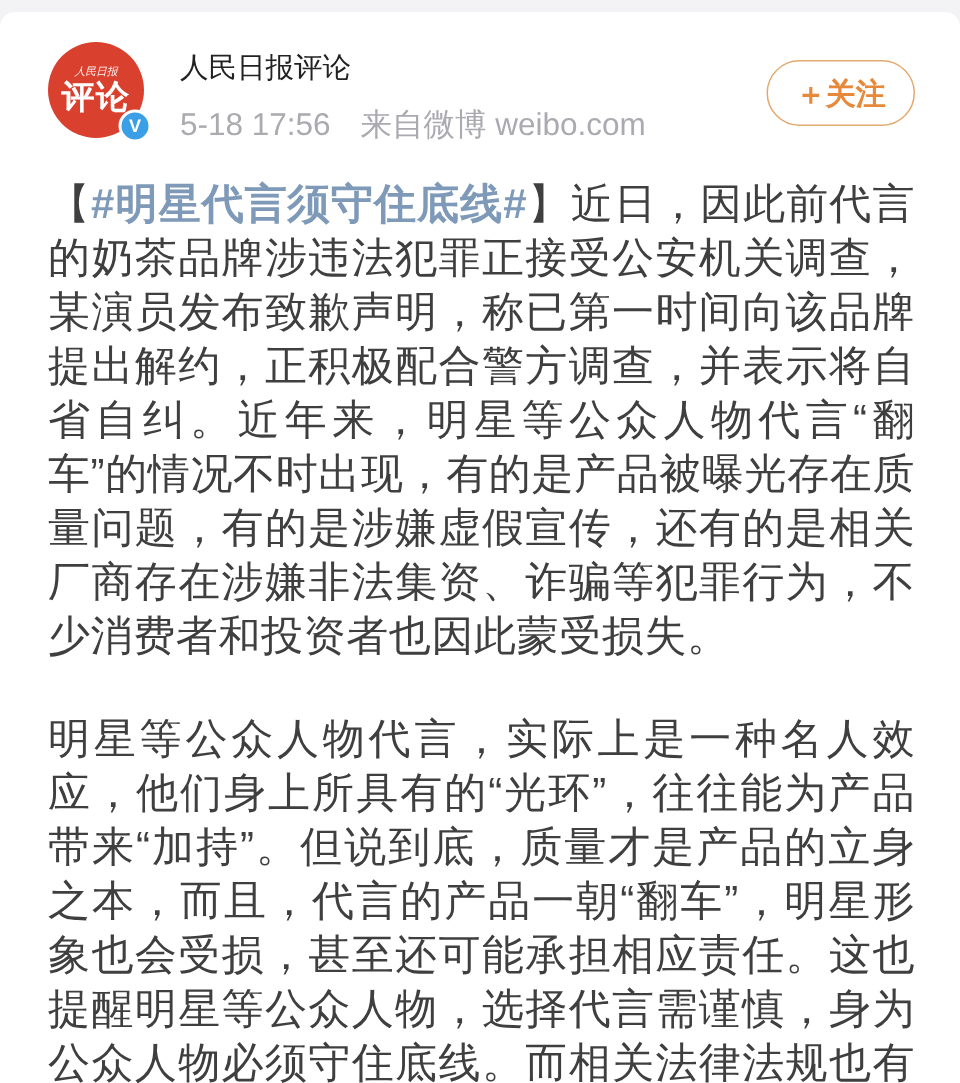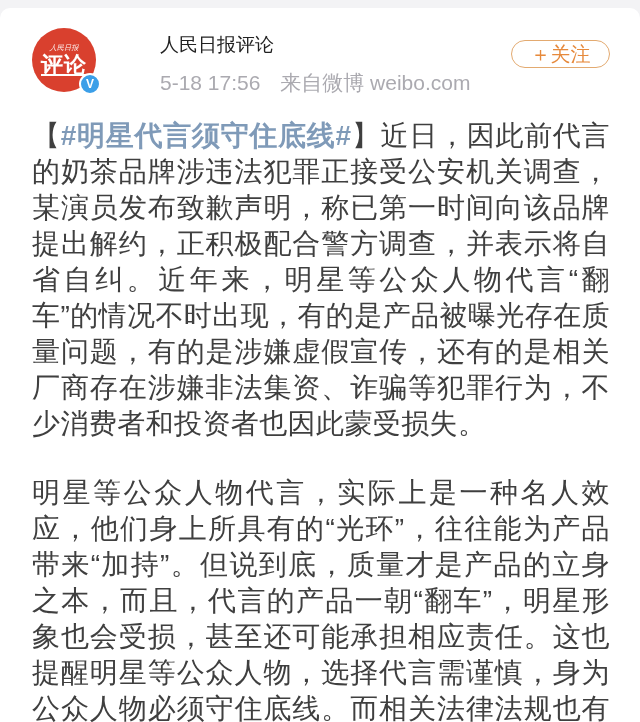--- a/index.html
+++ b/index.html
@@ -23,54 +23,55 @@
   .page{width:640px;height:722px;background:var(--bg);overflow:hidden;}
   .card{
     background:var(--card-bg);
     margin-top:8px;
     height:714px;
     border-radius:10px 10px 0 0;
     padding:20px 30px 0 32px;
     overflow:hidden;
   }
   
-  .header{display:flex;align-items:flex-start;gap:40px;}
+  .header{display:flex;align-items:flex-start;}
   .avatar-wrap{position:relative;width:64px;height:64px;flex:0 0 auto;cursor:pointer;}
   .avatar{
     width:64px;height:64px;border-radius:50%;
     background:var(--avatar-bg);
     color:#fff;
     display:flex;flex-direction:column;align-items:center;justify-content:center;
     line-height:1.05;
   }
   .avatar .top-label{font-size:8px;font-style:italic;white-space:nowrap;transform:scale(.9);opacity:.95;}
-  .avatar .main-label{font-size:22px;font-weight:bold;letter-spacing:1px;margin-top:1px;text-decoration:underline;}
+  .avatar .main-label{font-size:22px;font-weight:bold;letter-spacing:1px;margin-top:1px;}
   .badge{
     position:absolute;right:-5px;bottom:-3px;
     width:22px;height:22px;border-radius:50%;
     background:var(--badge-bg);
     border:2.5px solid #fff;
     color:#fff;font-size:12px;font-weight:bold;
     display:flex;align-items:center;justify-content:center;
   }
   .hmeta{margin-left:24px;padding-top:4px;flex:1;min-width:0;}
   .name{font-size:19px;font-weight:400;color:#222;cursor:pointer;}
   .meta-line{margin-top:11px;font-size:21px;color:var(--meta);white-space:nowrap;}
   .meta-line .src{margin-left:14px;}
   .follow{
     flex:0 0 auto;
     margin-top:12px;
-    width:99px;height:28px;
+    width:99px;height:44px;
     border:1.5px solid var(--follow-border);
     border-radius:22px;
     background:var(--card-bg);
     color:var(--follow-text);
     font-size:20px;
     display:flex;align-items:center;justify-content:center;
     cursor:pointer;
+    font-weight:bold;
   }
   
   .content{
     margin-top:21px;
     font-size:28px;
     line-height:36px;
     letter-spacing:.4px;
     color:var(--text);
     text-align:justify;
   }

